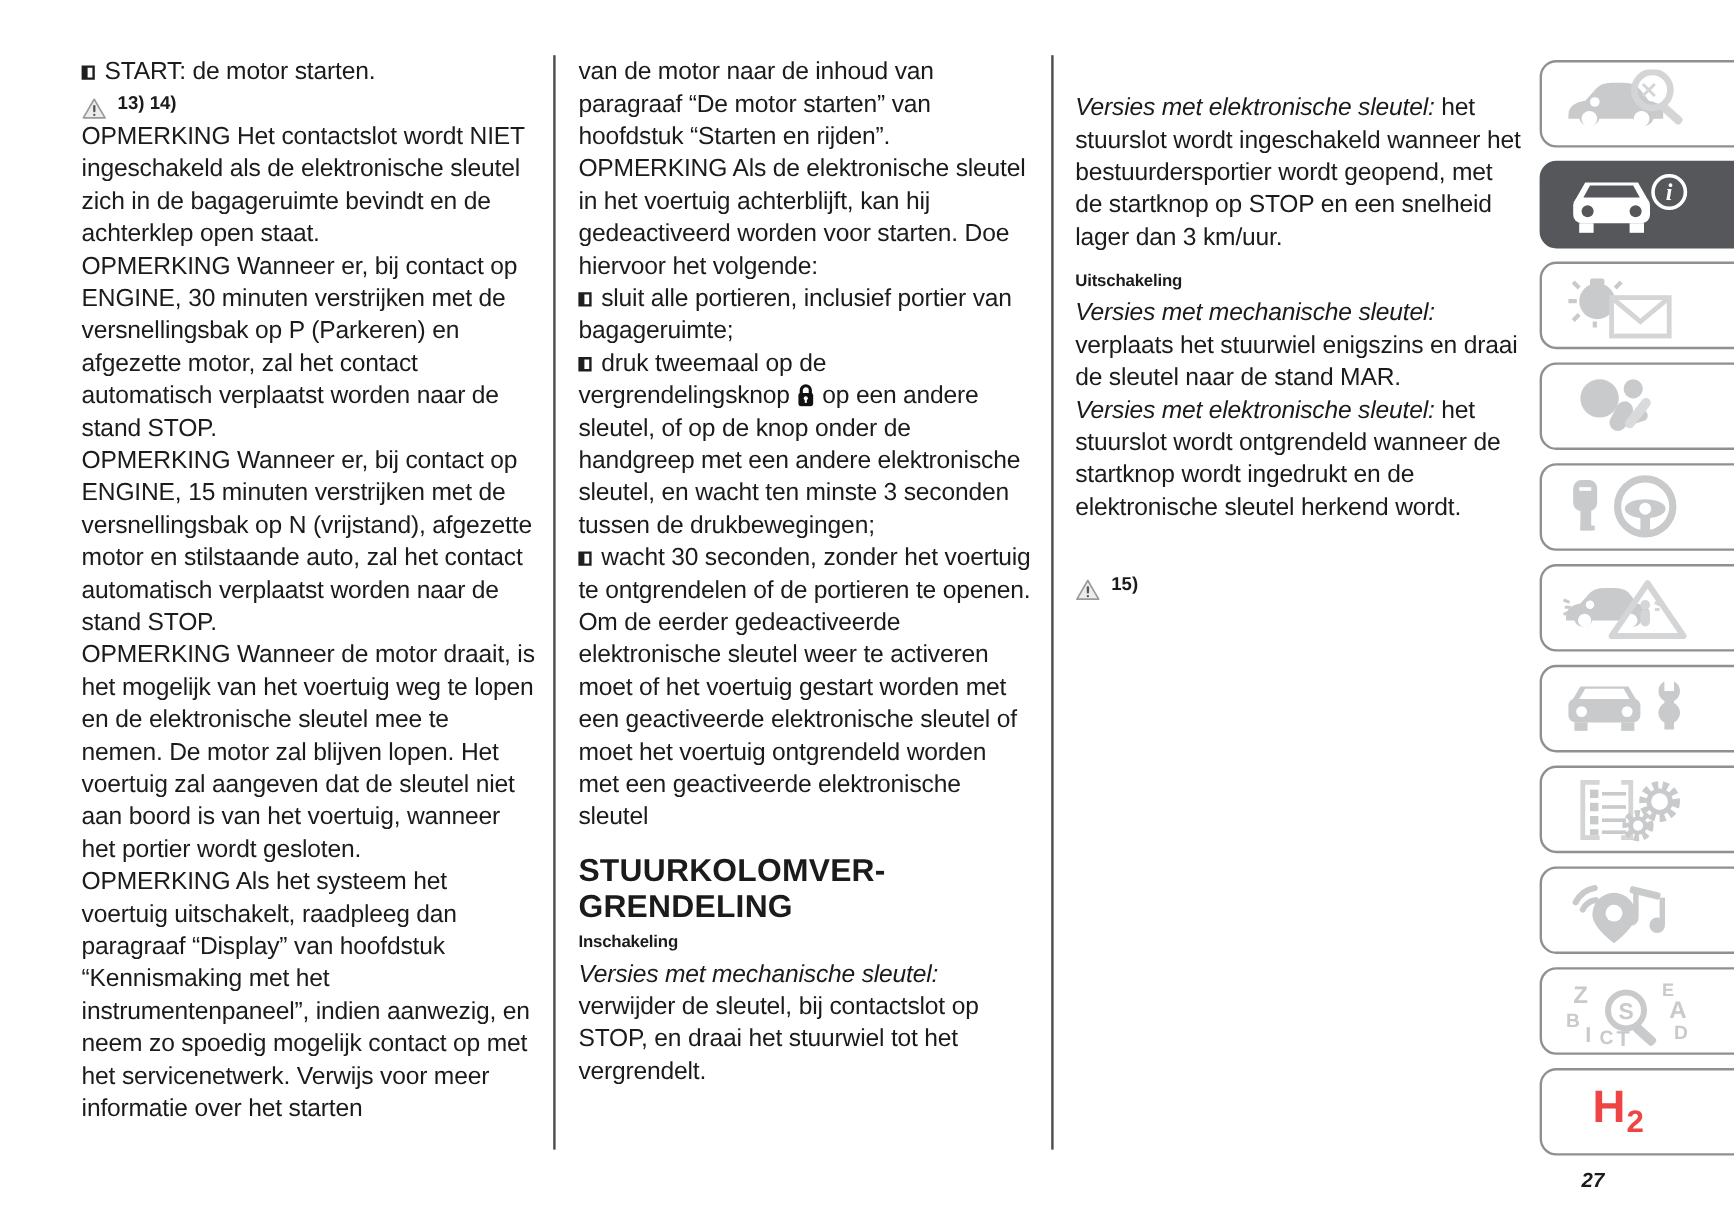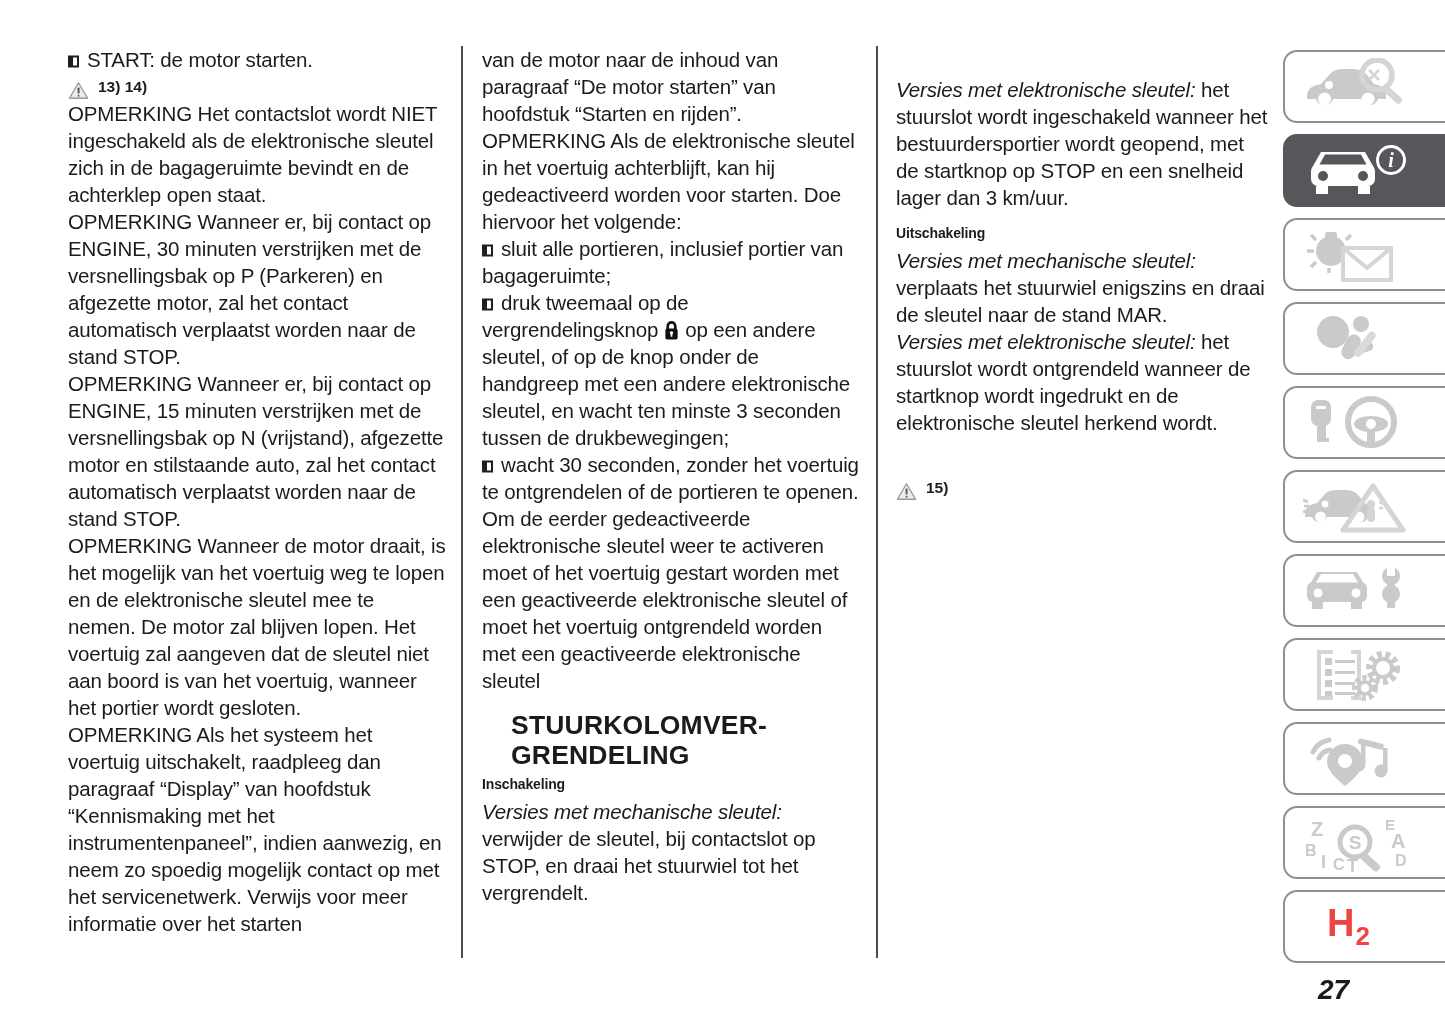--- a/index.html
+++ b/index.html
@@ -18,21 +18,21 @@
   #divider-2{left:876px;}
   p{margin:0;}
   .bullet-box{
     display:inline-block;width:11px;height:12px;box-sizing:border-box;
     border:2px solid #1e1e1e;border-left:5px solid #1e1e1e;
     margin-right:8px;transform:translateY(0.5px);
   }
   .warn-row{display:flex;align-items:flex-end;gap:9px;height:27px;}
   .warn-refs{font-weight:bold;font-size:15.5px;letter-spacing:0;}
   .lock-icon{display:inline-block;vertical-align:-3px;margin:0 5px;}
-  .heading{font-weight:900;font-size:26.5px;line-height:30px;letter-spacing:0.2px;margin-top:16px;margin-left:29px;}
+  .heading{font-weight:900;font-size:26.5px;line-height:30px;letter-spacing:0.2px;margin-top:16px;}
   .heading span{display:block;}
   .subheading{font-weight:bold;font-size:14px;line-height:28px;}
   .italic{font-style:italic;}
   
   #col3 .gap-lg{margin-top:30px;}
   #col3 .gap-md{margin-top:8px;}
   #col3 .warn-row{margin-top:38px;}
   
   .sidebar{position:absolute;left:1283px;top:50px;width:177px;}
   .tile{
@@ -42,21 +42,21 @@
   }
   .tile.active{background:#55575a;border-color:#55575a;}
   .tile svg{display:block;}
   .g{fill:#c9cacc;}
   .gs{stroke:#c9cacc;}
   .idx-letter{font-family:"Liberation Sans",sans-serif;font-weight:bold;fill:#c9cacc;}
   .h2-glyph{font-size:38px;font-weight:bold;color:#ef4444;letter-spacing:1px;margin-left:28px;}
   .h2-glyph sub{font-size:26px;}
   #page-number{
     position:absolute;left:1318px;top:974px;
-    font-weight:900;font-style:italic;font-size:28px;letter-spacing:0;
+    font-weight:900;font-style:italic;font-size:17px;letter-spacing:0;
   }
 </style>
 </head>
 <body>
 
 <div class="col" id="col1">
   <p><span class="bullet-box"></span><span>START: de motor starten.</span></p>
   <div class="warn-row">
     <svg width="21" height="19" viewBox="0 0 24 22">
       <path d="M12 2 L22.5 20 L1.5 20 Z" fill="#ececec" stroke="#9a9a9a" stroke-width="1.6" stroke-linejoin="round"></path>

